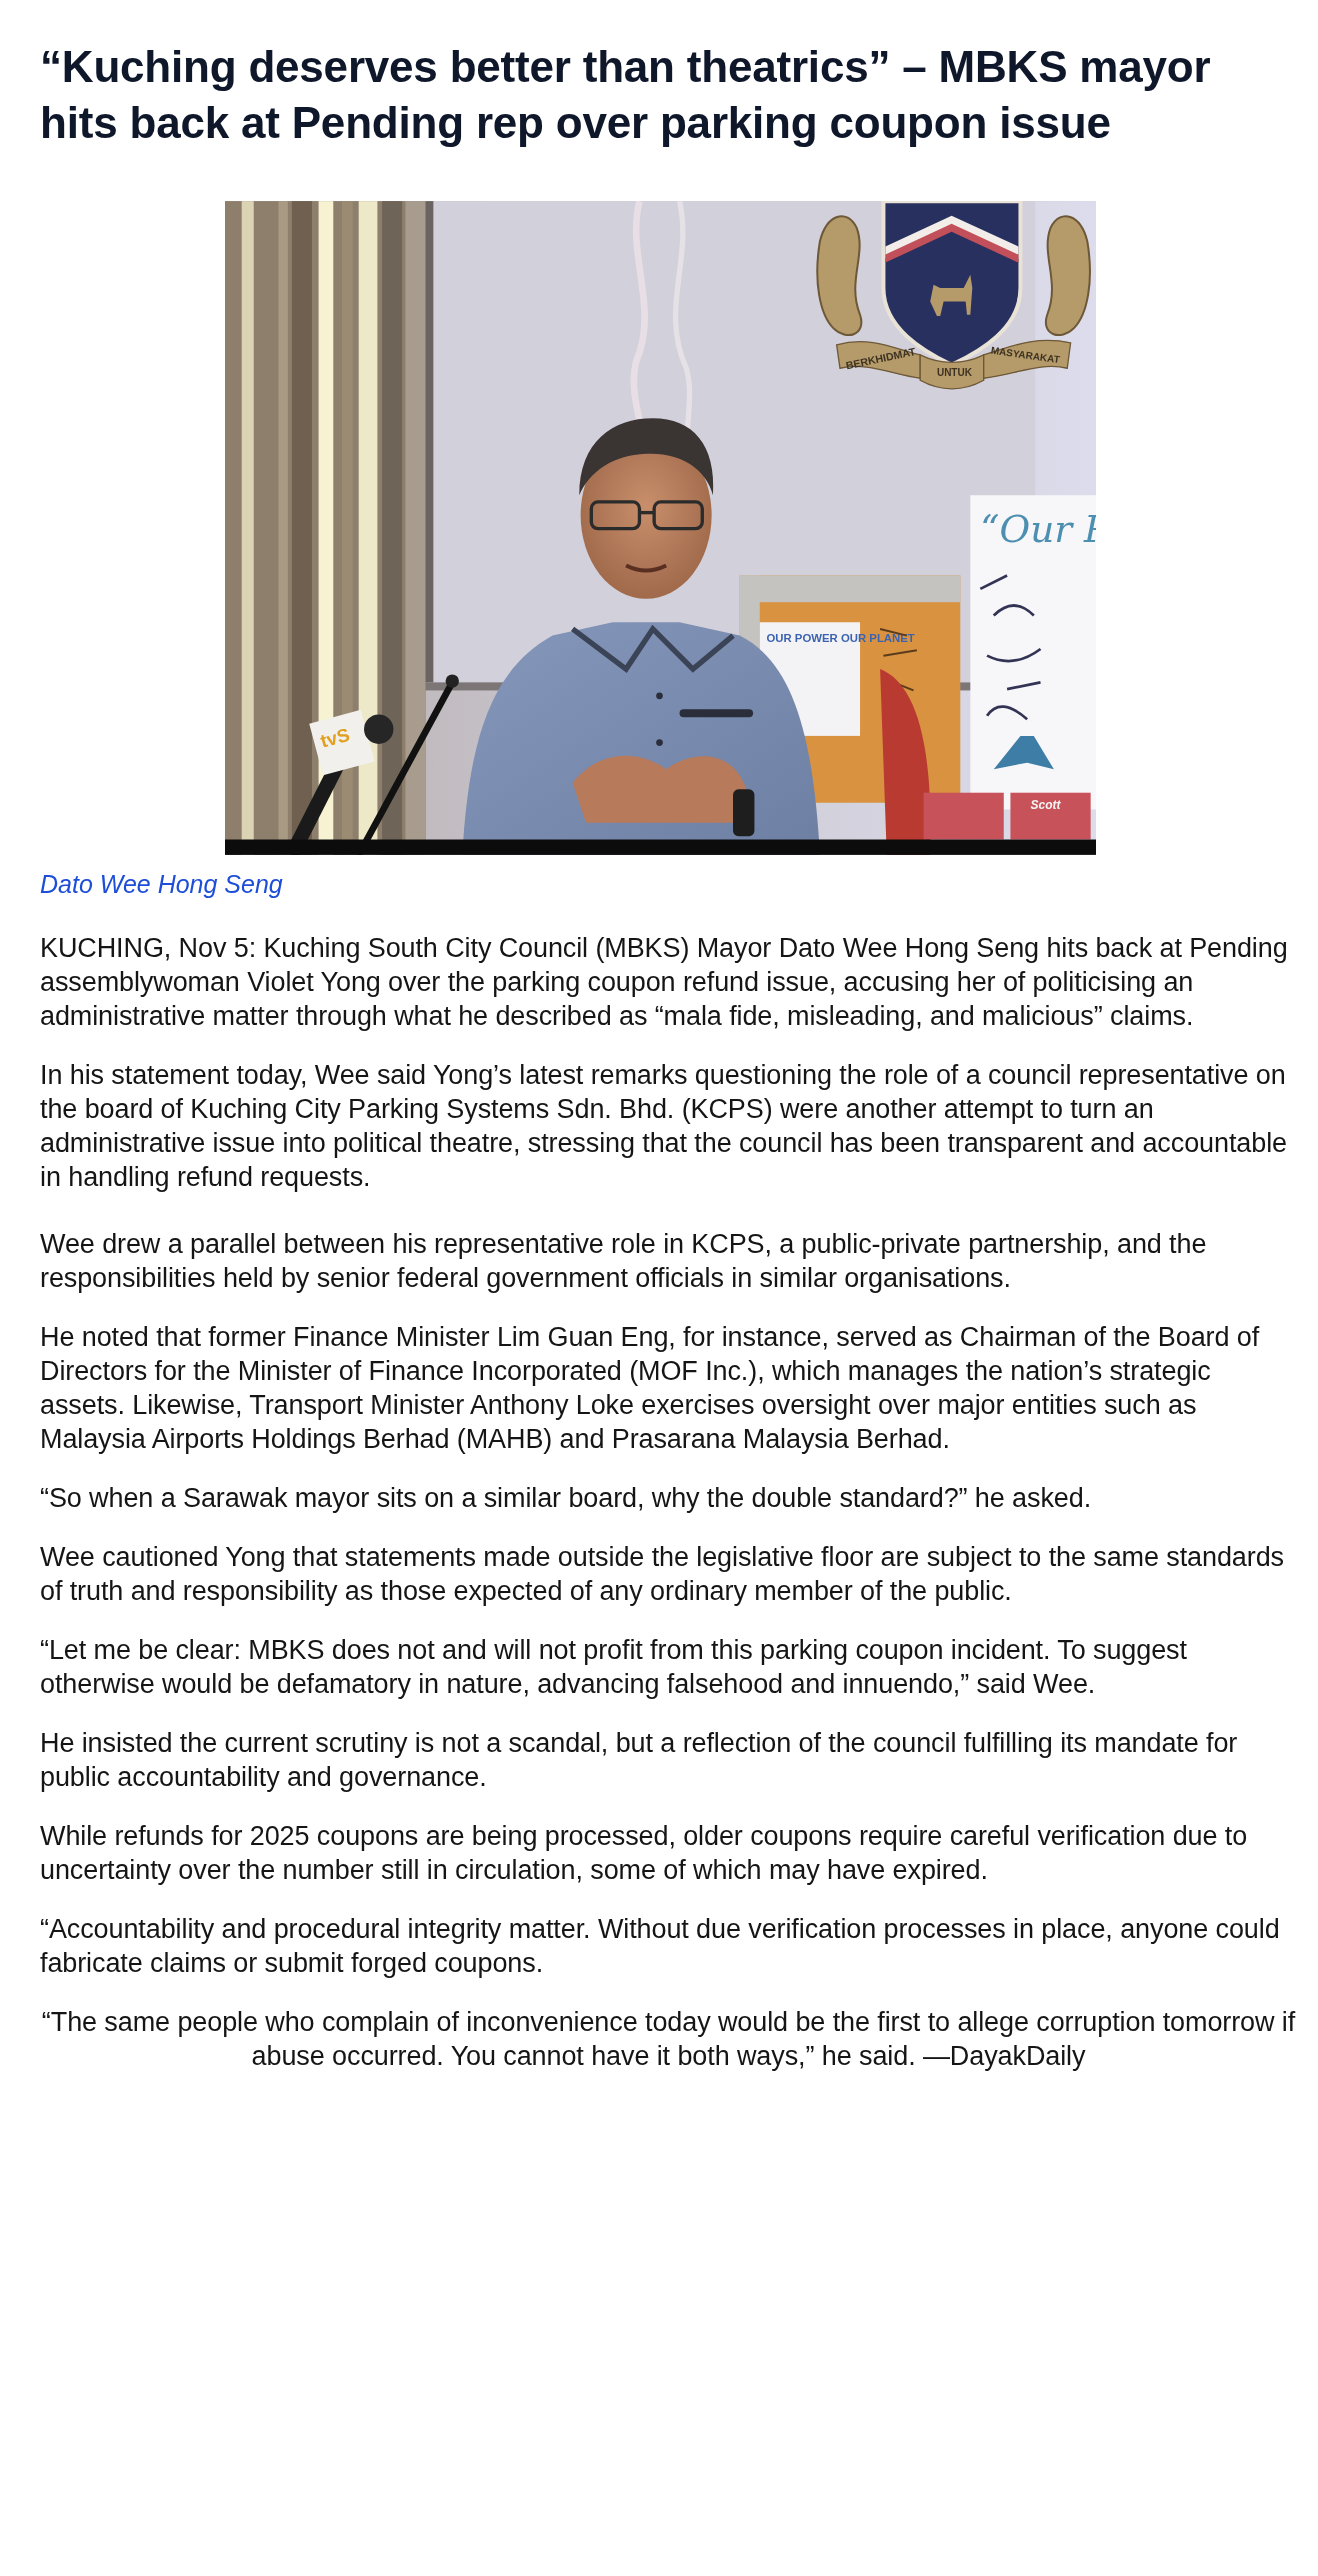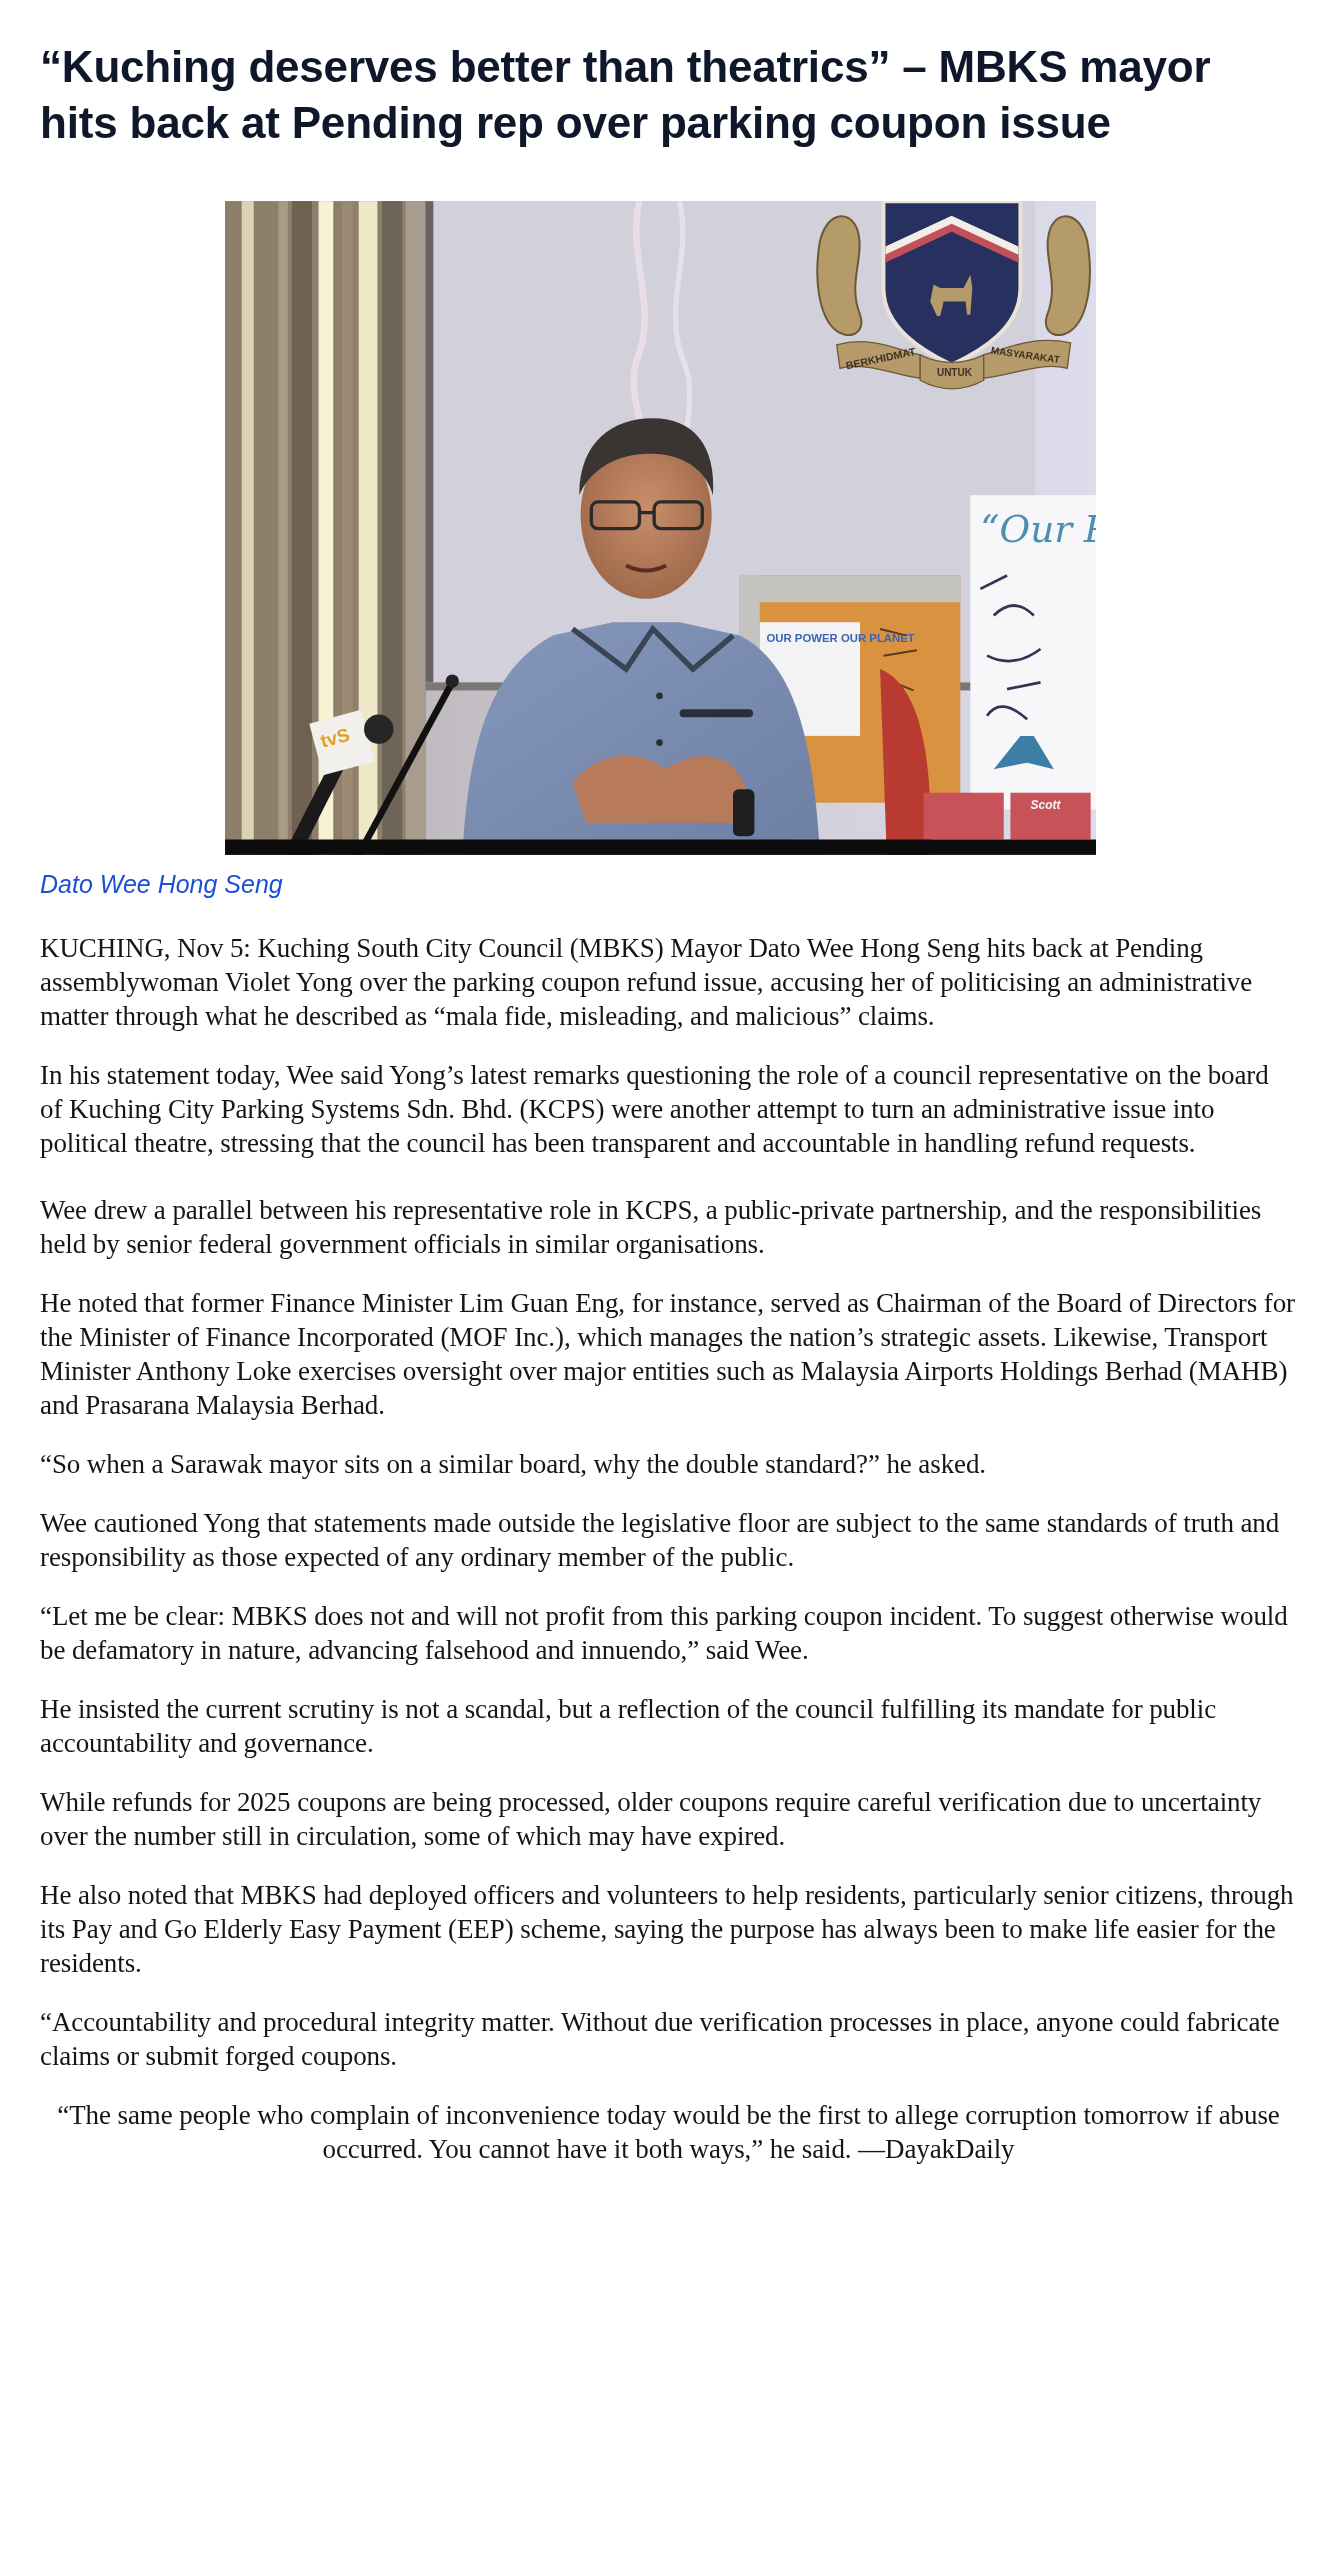--- a/index.html
+++ b/index.html
@@ -39,21 +39,20 @@
       font-size: 25px;
       line-height: 31px;
       color: #1d4ed8;
       margin: 0;
     }
     .body {
       position: absolute;
       left: 0;
       top: 931px;
       width: 1257px;
-      font-family: Liberation Serif, serif;
     }
     .body p {
       margin: 0 0 33px 0;
       font-size: 27px;
       line-height: 34px;
       color: #151515;
       letter-spacing: -0.1px;
     }
     .body p.tight { margin-bottom: 25px; }
     .body p.signoff { margin-bottom: 0; text-align: center; }
@@ -178,18 +177,17 @@
   <div class="body">
     <p class="tight">KUCHING, Nov 5: Kuching South City Council (MBKS) Mayor Dato Wee Hong Seng hits back at Pending assemblywoman Violet Yong over the parking coupon refund issue, accusing her of politicising an administrative matter through what he described as “mala fide, misleading, and malicious” claims.</p>
     <p>In his statement today, Wee said Yong’s latest remarks questioning the role of a council representative on the board of Kuching City Parking Systems Sdn. Bhd. (KCPS) were another attempt to turn an administrative issue into political theatre, stressing that the council has been transparent and accountable in handling refund requests.</p>
     <p class="tight">Wee drew a parallel between his representative role in KCPS, a public-private partnership, and the responsibilities held by senior federal government officials in similar organisations.</p>
     <p class="tight">He noted that former Finance Minister Lim Guan Eng, for instance, served as Chairman of the Board of Directors for the Minister of Finance Incorporated (MOF Inc.), which manages the nation’s strategic assets. Likewise, Transport Minister Anthony Loke exercises oversight over major entities such as Malaysia Airports Holdings Berhad (MAHB) and Prasarana Malaysia Berhad.</p>
     <p class="tight">“So when a Sarawak mayor sits on a similar board, why the double standard?” he asked.</p>
     <p class="tight">Wee cautioned Yong that statements made outside the legislative floor are subject to the same standards of truth and responsibility as those expected of any ordinary member of the public.</p>
     <p class="tight">“Let me be clear: MBKS does not and will not profit from this parking coupon incident. To suggest otherwise would be defamatory in nature, advancing falsehood and innuendo,” said Wee.</p>
     <p class="tight">He insisted the current scrutiny is not a scandal, but a reflection of the council fulfilling its mandate for public accountability and governance.</p>
     <p class="tight">While refunds for 2025 coupons are being processed, older coupons require careful verification due to uncertainty over the number still in circulation, some of which may have expired.</p>
-    <p class="tight">He also noted that MBKS had deployed officers and volunteers to help residents, particularly senior citizens, through its Pay and Go Elderly Easy Payment (EEP) scheme, saying the purpose has always been to make life easier for the residents.</p>
     <p class="tight">“Accountability and procedural integrity matter. Without due verification processes in place, anyone could fabricate claims or submit forged coupons.</p>
     <p class="signoff">“The same people who complain of inconvenience today would be the first to allege corruption tomorrow if abuse occurred. You cannot have it both ways,” he said. —DayakDaily</p>
   </div>
 </div>
 
 
 </body></html>

